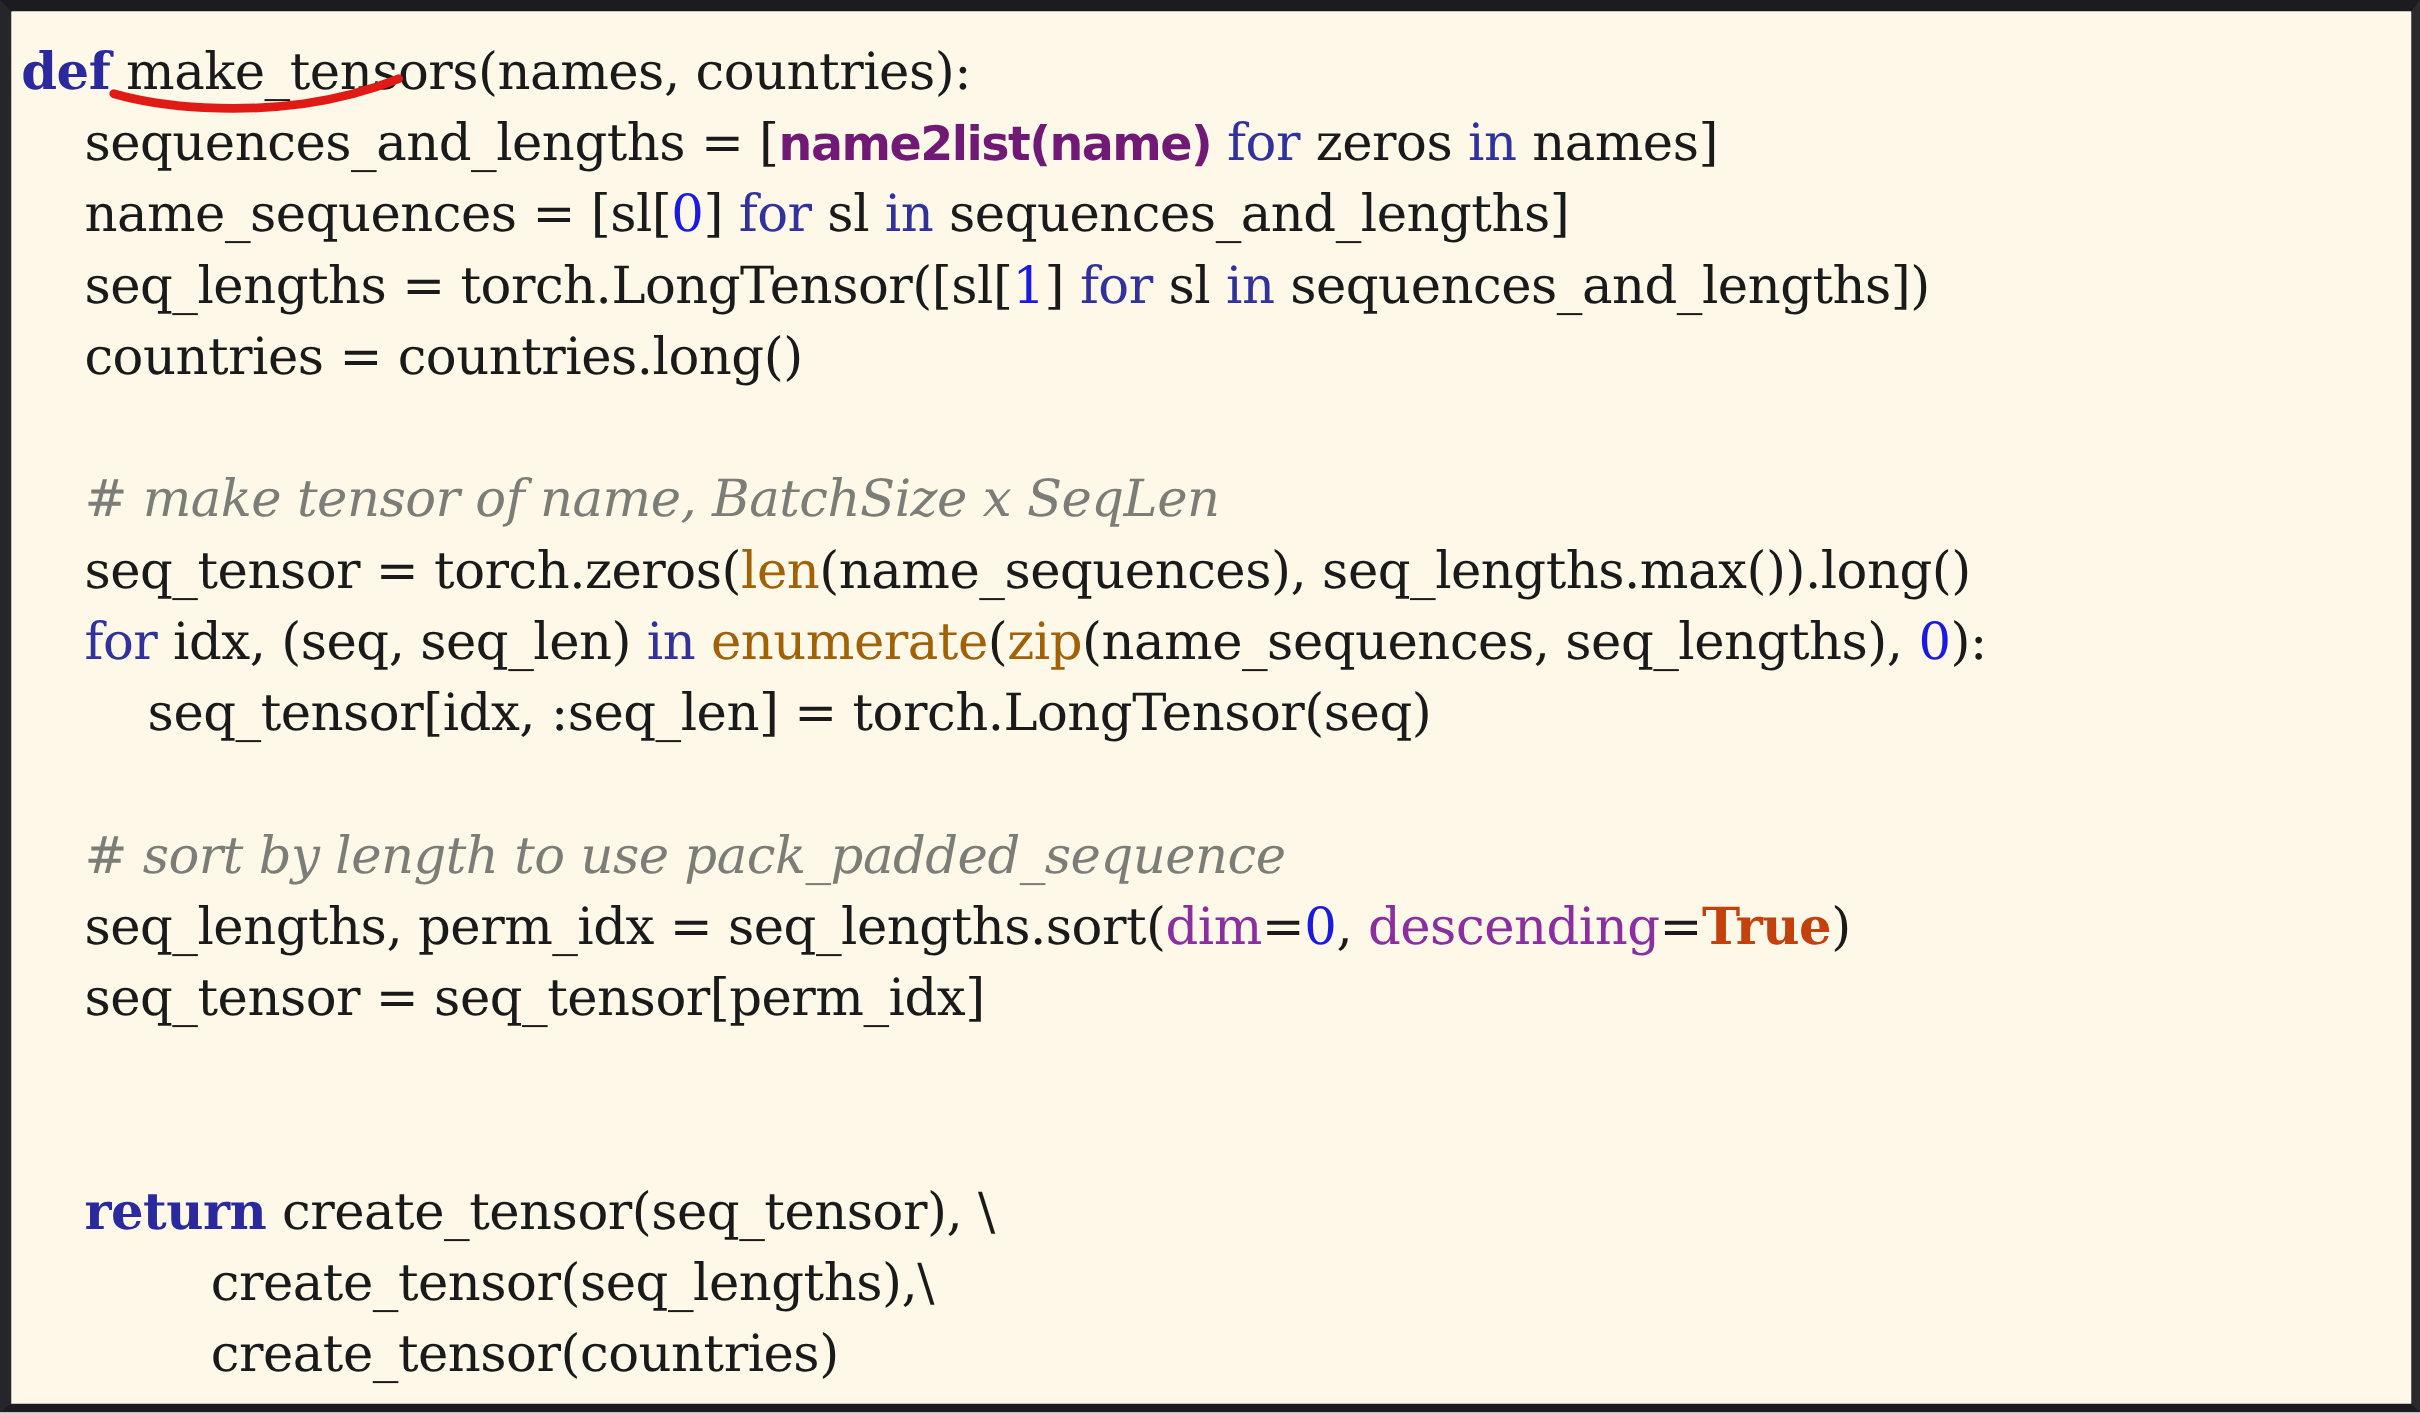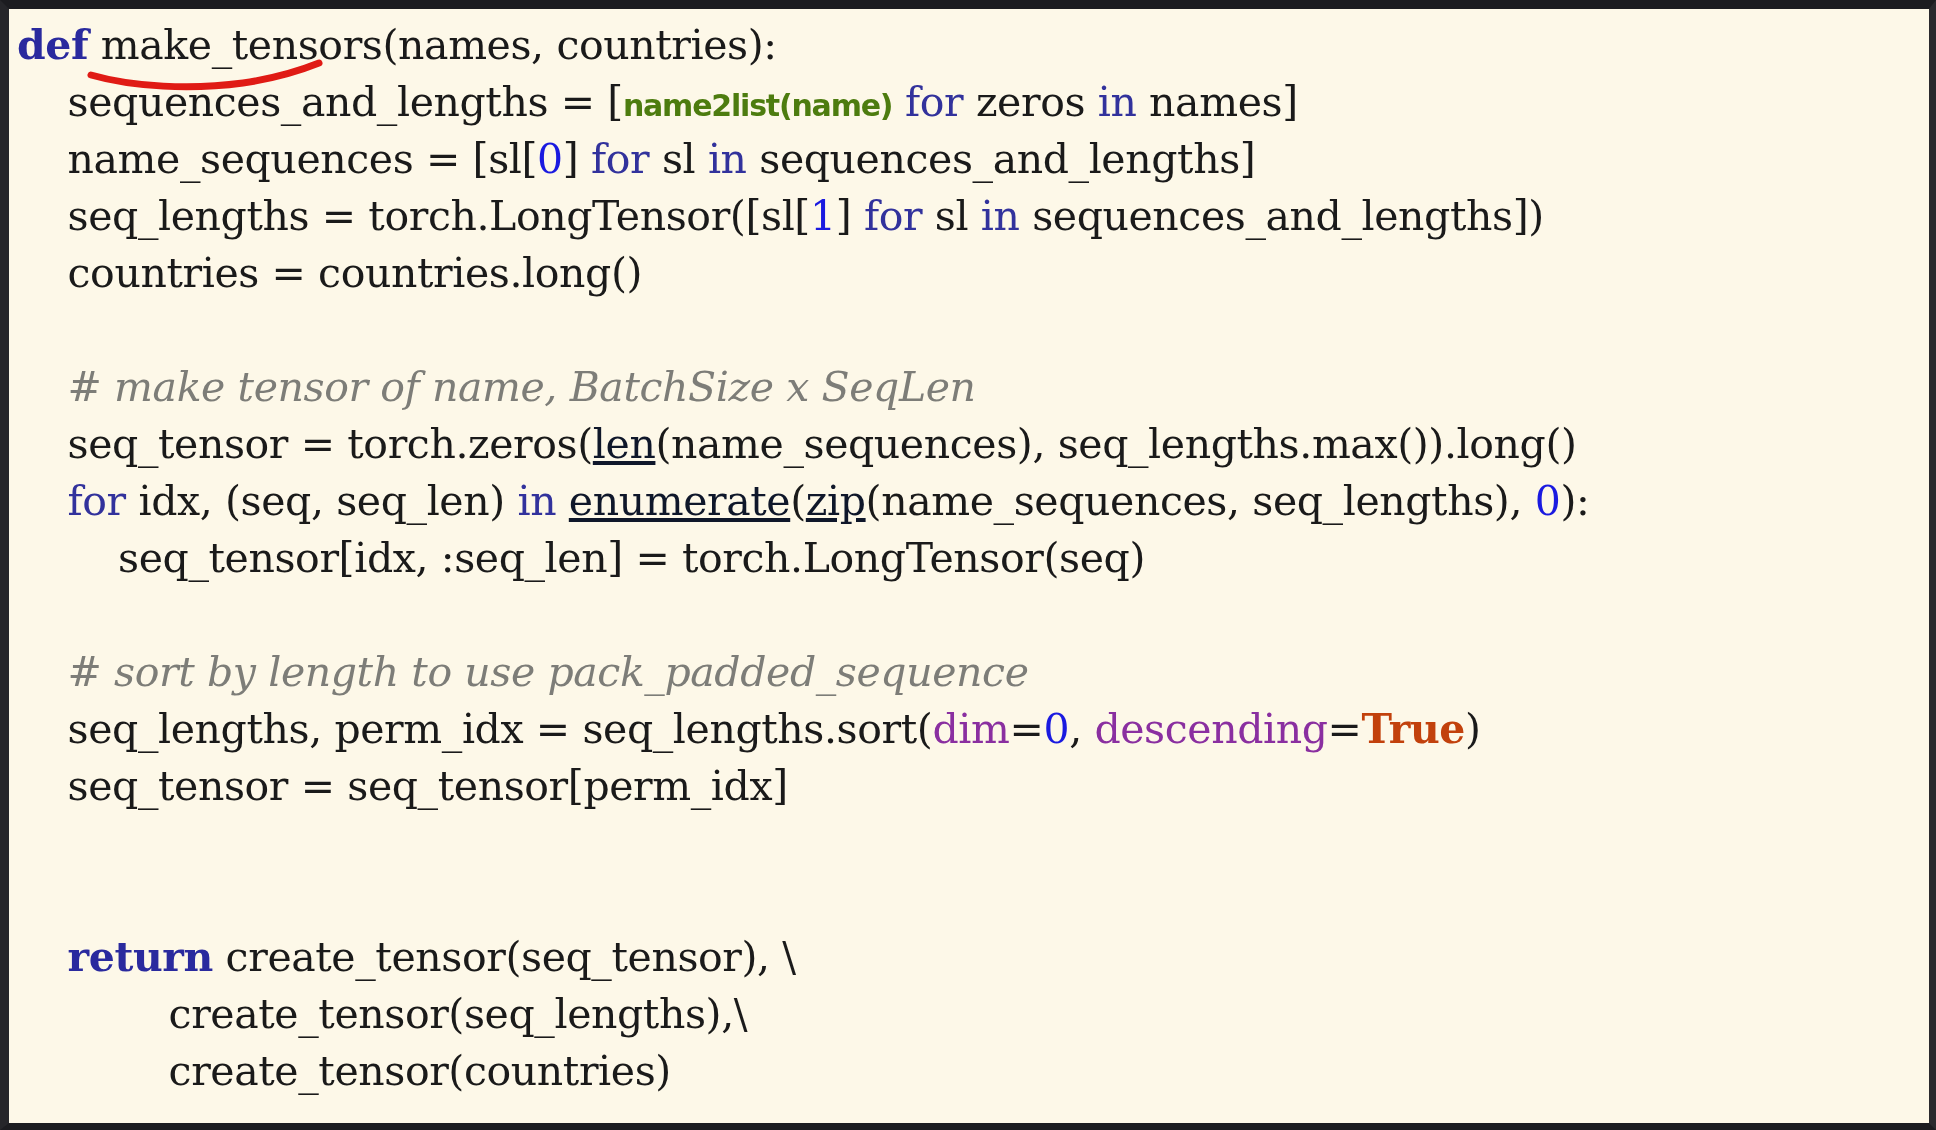--- a/index.html
+++ b/index.html
@@ -18,49 +18,49 @@
     border-right: 7px solid #2a2a2e;
     border-bottom: 7px solid #1c1c20;
     overflow: hidden;
     font-family: "DejaVu Serif", "Liberation Serif", serif;
   }
   #code {
     position: absolute;
     left: 0;
     top: 0;
     width: 100%;
-    padding: 8px 0 0 8px;
+    padding: 20px 0 0 8px;
     box-sizing: border-box;
   }
   .line {
     height: 57px;
     line-height: 57px;
     white-space: pre;
     font-family: "DejaVu Serif", "Liberation Serif", serif;
     font-size: 41px;
     letter-spacing: -0.4px;
     color: #1a1a1a;
   }
   .line.blank { }
 
   
   .tok { font-family: inherit; }
   .kw        { color: #2a2a9e; font-weight: 700; }
   .kw-soft   { color: #32329c; }
-  .builtin   { color: #0f172a; text-decoration: underline; }
+  .builtin   { color: #a16207; }
   .num       { color: #1a1ae0; }
   .const     { color: #c2410c; font-weight: 700; }
   .kwarg     { color: #8a2fa0; }
   .plain     { color: #1a1a1a; }
   .comment   { color: #7d7d78; font-style: italic; }
   .hl        {
-    color: #4d7c0f;
+    color: #701a75;
     font-weight: 700;
     font-family: "DejaVu Sans", "Liberation Sans", sans-serif;
-    font-size: 30px;
+    font-size: 38px;
     letter-spacing: -1.2px;
     text-align: center;
   }
 
   
   #annot {
     position: absolute;
     left: 78px;
     top: 48px;
     width: 240px;

